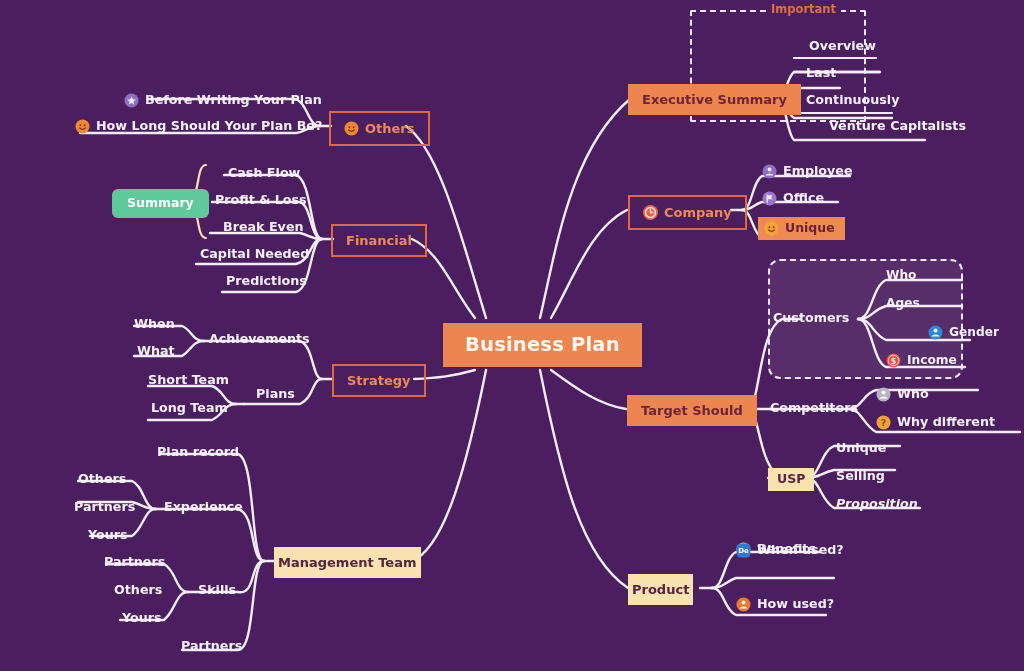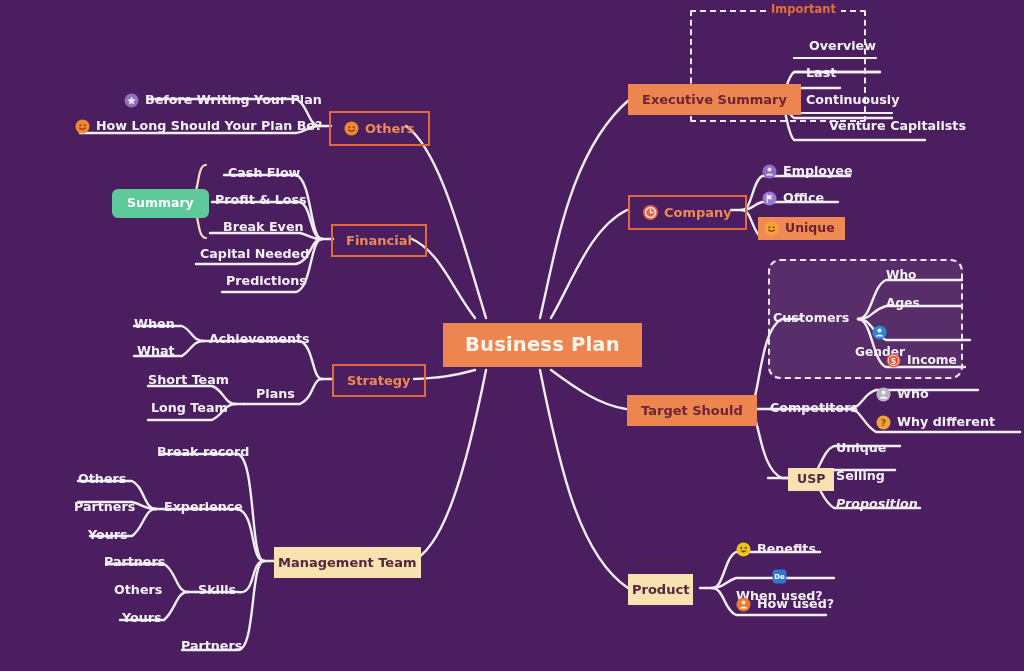--- a/index.html
+++ b/index.html
@@ -29,21 +29,21 @@
   
   .n-orange{background:#ed8551;color:#6d2436;font-size:13px;font-weight:bold;
             padding:9px 14px;}
   
   .n-outline{background:transparent;border:2px solid #e2683f;color:#ee8a53;
              font-size:13px;font-weight:bold;padding:8px 13px;}
   
   .n-cream{background:#f8e2b0;color:#55263f;font-size:13px;font-weight:bold;
            padding:9px 4px;}
   .n-cream-sm{background:#f8e2b0;color:#55263f;font-size:12.5px;
-              font-weight:bold;padding:5px 9px;margin-left:20px;}
+              font-weight:bold;padding:5px 9px;}
   
   .n-green{background:#5ec99a;color:#ffffff;font-size:12.5px;font-weight:bold;
            padding:8px 15px;border-radius:6px;}
   
   .n-leaf-orange{background:#ef8b52;color:#6a2232;font-size:12.5px;
                  font-weight:bold;padding:4px 10px 4px 6px;}
   
   .n-plain{color:#f6f1f8;font-size:12.7px;font-weight:bold;}
   .n-plain-sm{color:#f6f1f8;font-size:12.2px;font-weight:bold;}
 
@@ -237,21 +237,21 @@
 
   <div class="node n-plain" style="left:773px;top:312px;">
     <span class="lbl">Customers</span>
   </div>
   <div class="node n-plain-sm" style="left:886px;top:269px;">
     <span class="lbl">Who</span>
   </div>
   <div class="node n-plain-sm" style="left:886px;top:297px;">
     <span class="lbl">Ages</span>
   </div>
-  <div class="node n-plain-sm" style="left:855px;top:325px;flex-direction:column;">
+  <div class="node n-plain-sm" style="left:928px;top:325px;">
     <span class="ico">
       <svg width="15" height="15" viewBox="0 0 15 15">
         <circle cx="7.5" cy="7.5" r="7" fill="#2f86d6"></circle>
         <circle cx="7.5" cy="5.6" r="2" fill="#ecf4fc"></circle>
         <path d="M3.6 11.6 C4.2 8.9 10.8 8.9 11.4 11.6 Z" fill="#ecf4fc"></path>
       </svg>
     </span>
     <span class="lbl">Gender</span>
   </div>
   <div class="node n-plain-sm" style="left:886px;top:353px;">
@@ -308,21 +308,21 @@
     <span class="ico">
       <svg width="15" height="15" viewBox="0 0 15 15">
         <circle cx="7.5" cy="7.5" r="7" fill="#f2c21e"></circle>
         <circle cx="5.3" cy="5.9" r="1.1" fill="#6b4a05"></circle>
         <circle cx="9.7" cy="5.9" r="1.1" fill="#6b4a05"></circle>
         <path d="M4.3 8.6 H10.7 Q7.5 12.4 4.3 8.6 Z" fill="#6b4a05"></path>
       </svg>
     </span>
     <span class="lbl">Benefits</span>
   </div>
-  <div class="node n-plain" style="left:736px;top:569px;flex-direction:column;">
+  <div class="node n-plain" style="left:736px;top:543px;">
     <span class="ico">
       <svg width="15" height="15" viewBox="0 0 15 15">
         <rect x="0.6" y="0.6" width="13.8" height="13.8" rx="4" fill="#2f78d4"></rect>
         <text x="7.5" y="10.4" font-size="7" font-weight="bold" fill="#ffffff" text-anchor="middle" font-family="DejaVu Sans">De</text>
       </svg>
     </span>
     <span class="lbl">When used?</span>
   </div>
   <div class="node n-plain" style="left:736px;top:597px;">
     <span class="ico">
@@ -408,21 +408,21 @@
     <span class="lbl">Short Team</span>
   </div>
   <div class="node n-plain" style="left:151px;top:402px;">
     <span class="lbl">Long Team</span>
   </div>
 
   <div class="node n-cream" style="left:274px;top:547px;">
     <span class="lbl">Management Team</span>
   </div>
   <div class="node n-plain" style="left:157px;top:446px;">
-    <span class="lbl">Break record</span>
+    <span class="lbl">Plan record</span>
   </div>
   <div class="node n-plain" style="left:164px;top:501px;">
     <span class="lbl">Experience</span>
   </div>
   <div class="node n-plain" style="left:78px;top:473px;">
     <span class="lbl">Others</span>
   </div>
   <div class="node n-plain" style="left:74px;top:501px;">
     <span class="lbl">Partners</span>
   </div>

